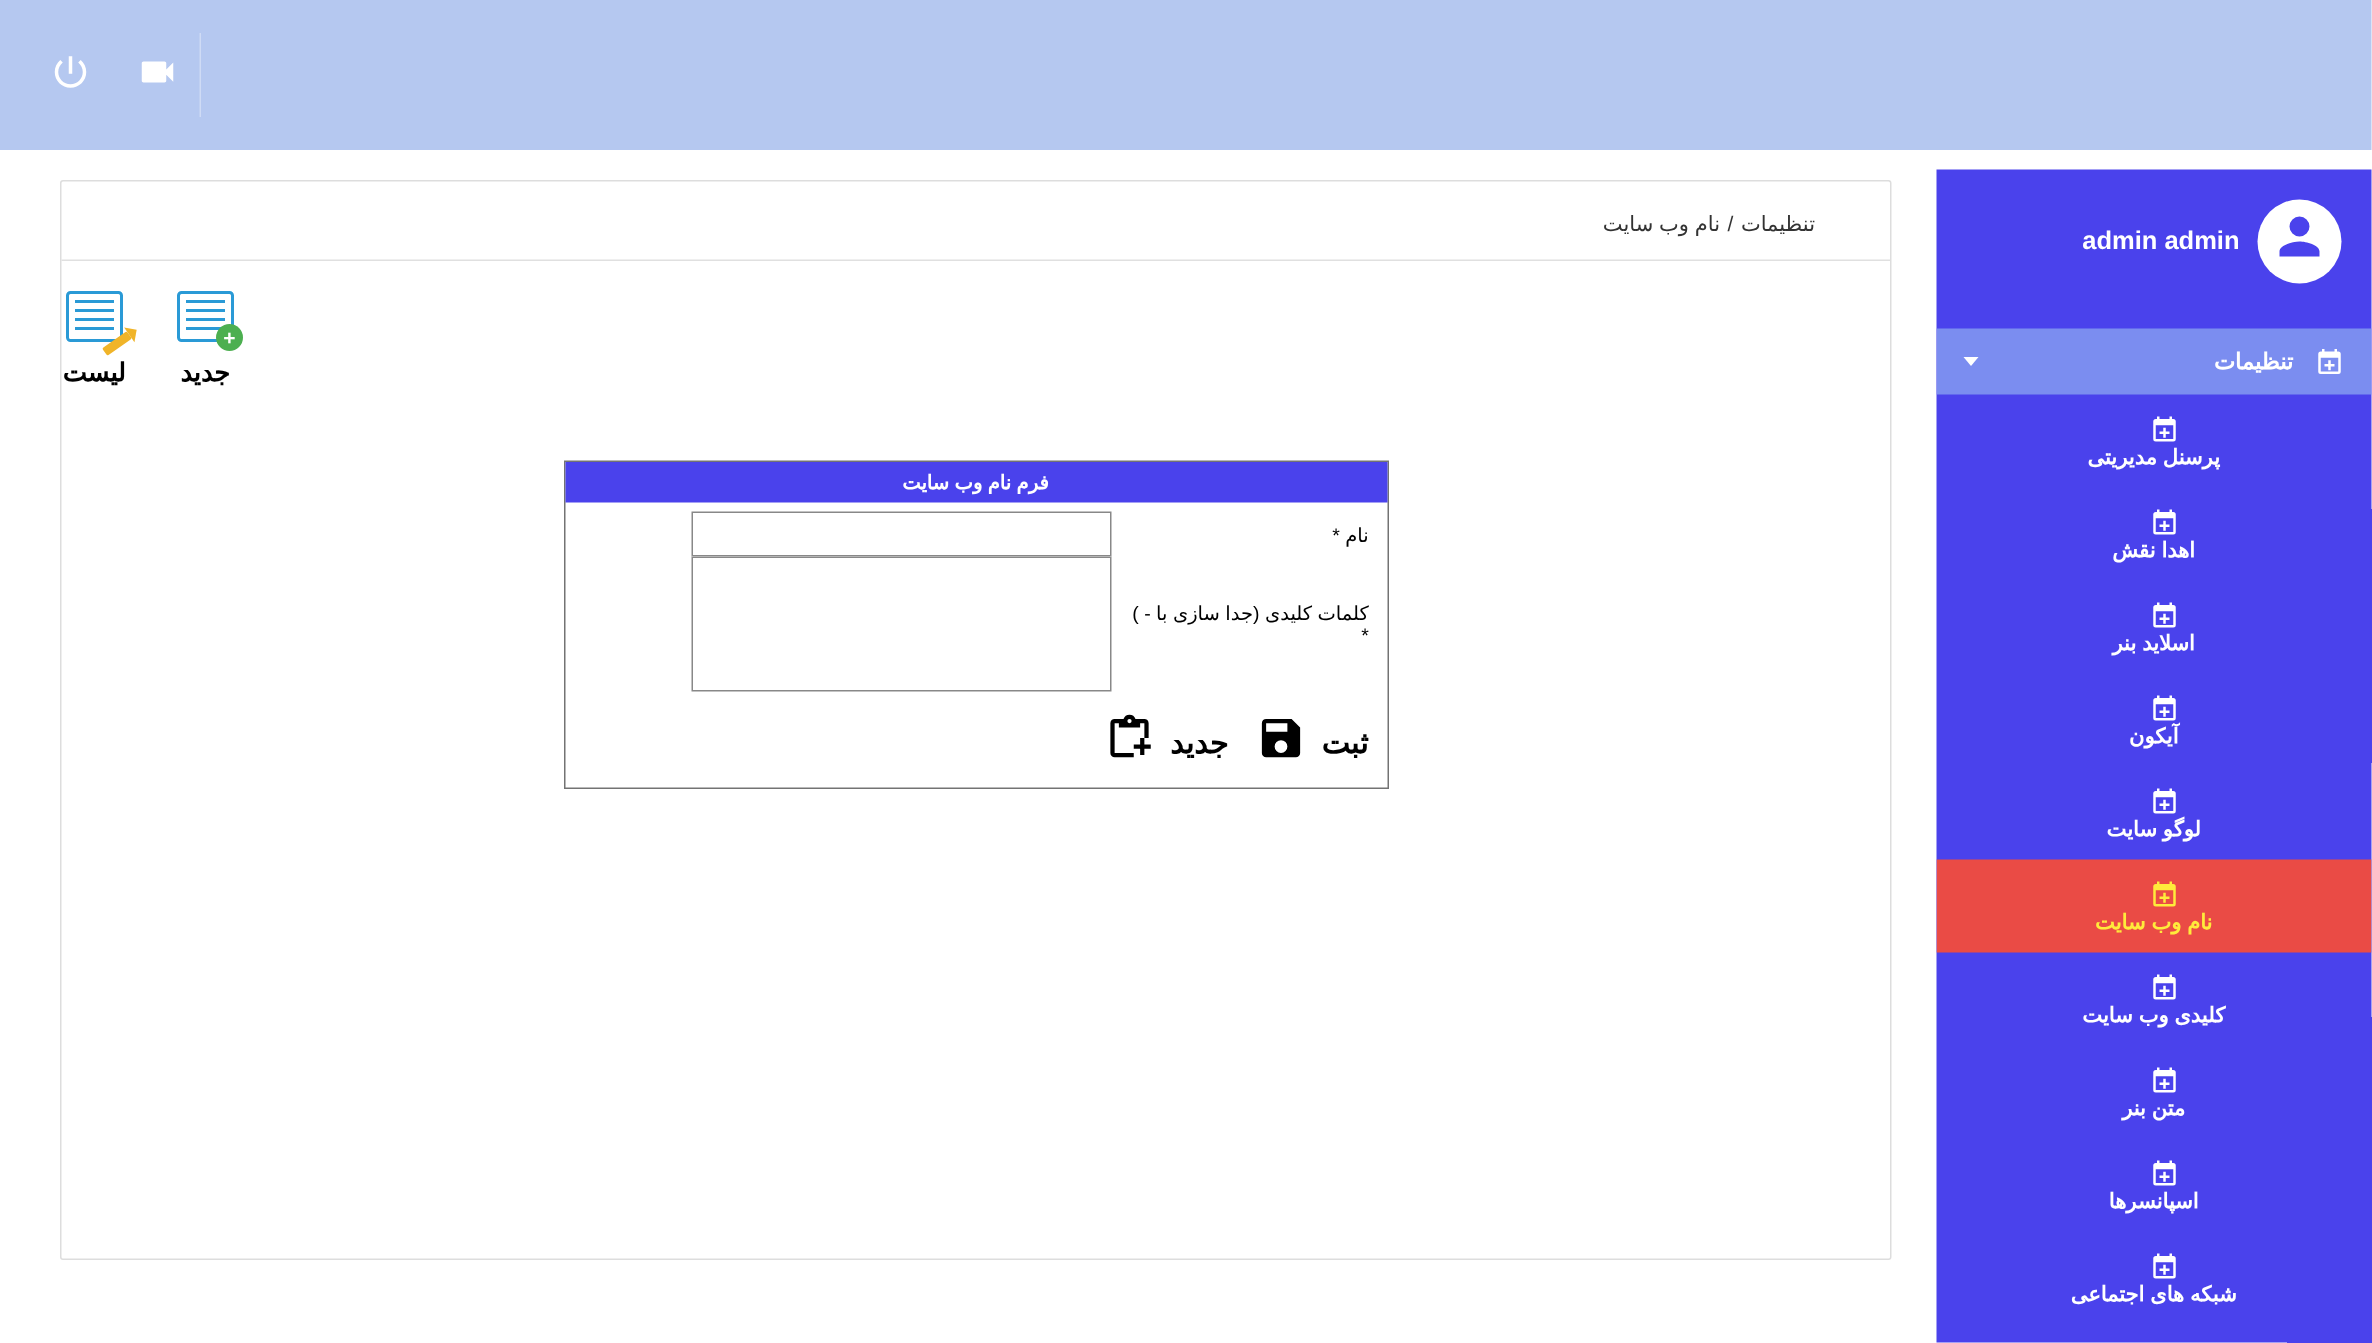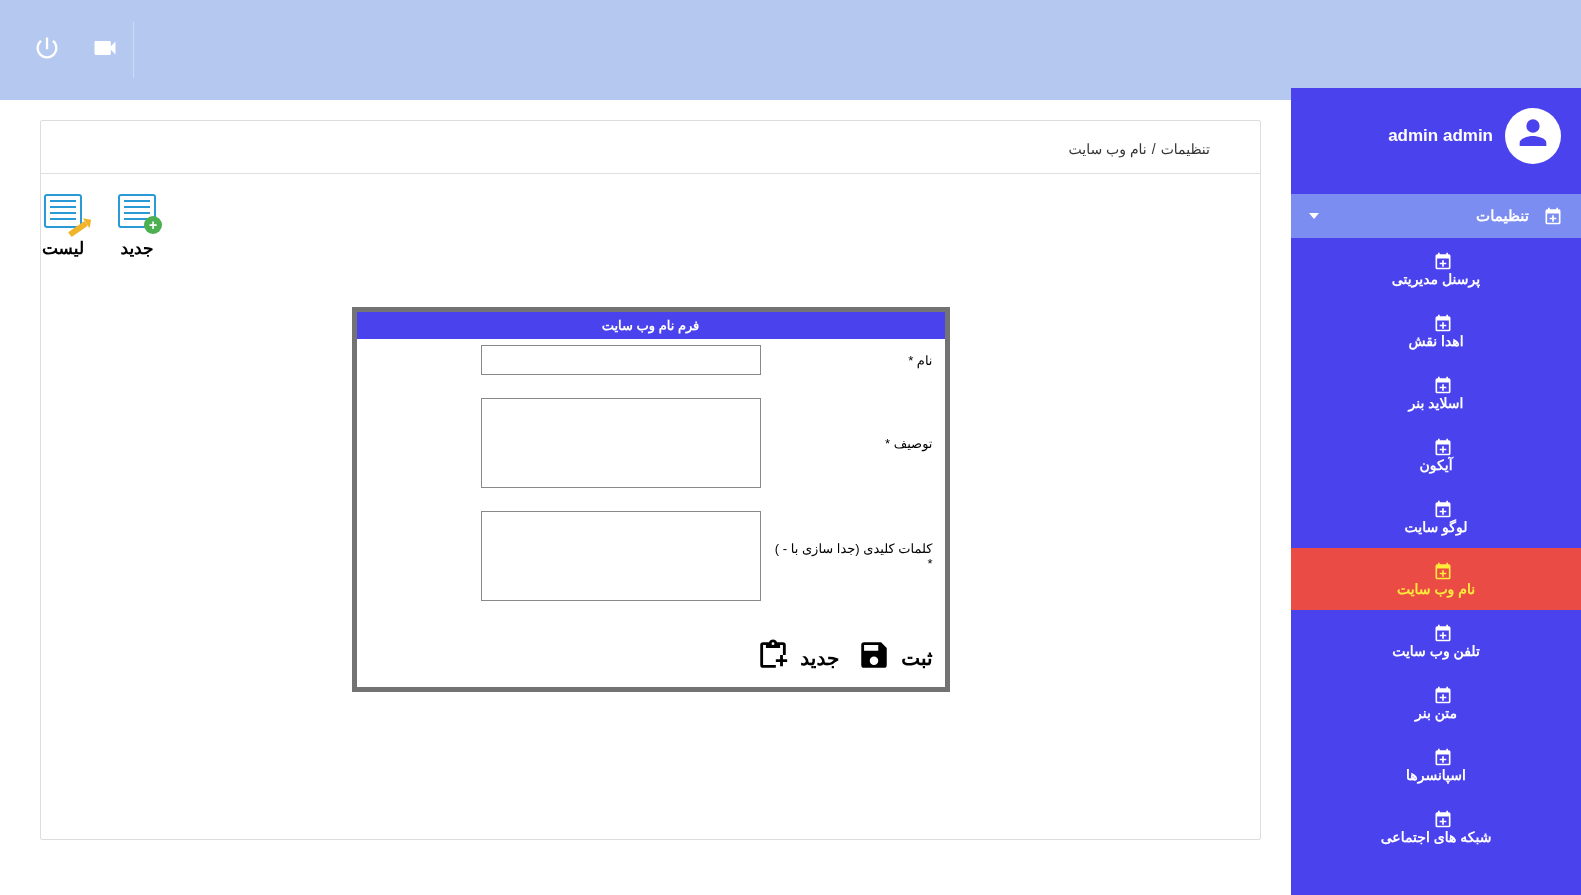--- a/index.html
+++ b/index.html
@@ -36,21 +36,21 @@
   justify-content: center;
   cursor: pointer;
   border-right: 1px solid rgba(255,255,255,0.35);
 }
 .topbar-icon:last-child { border-right: none; }
 .topbar-icon svg { width: 28px; height: 28px; fill: #fff; }
 
 
 .sidebar {
   position: absolute;
-  top: 88px;
+  top: 113px;
   right: 0;
   width: 290px;
   bottom: 0;
   background: #4a42ec;
   color: #fff;
   overflow-y: auto;
 }
 .sidebar-user {
   display: flex;
   align-items: center;
@@ -174,34 +174,34 @@
 }
 .icon-new .circle {
   position:absolute; right:-8px; bottom:-8px; width:18px;height:18px;border-radius:50%; background:#4caf50; display:flex;align-items:center;justify-content:center; color:#fff; font-weight:bold; font-size:14px;
 }
 
 
 .form-wrap {
   display:flex; justify-content:center; padding: 30px 0;
 }
 .form-card {
-  width: 598px;
-  border: 5px solid #737373;
+  width: 550px;
+  border: 1px solid #737373;
 }
 .form-title {
   background:#4a42ec;
   color:#fff;
   font-size:13px;
   font-weight:bold;
   text-align:center;
   padding: 6px;
 }
 .form-body { padding: 6px 12px 10px 12px; }
 .form-row {
-  display:flex; align-items:center; margin-bottom:23px; gap:12px;
+  display:flex; align-items:center; margin-bottom:0; gap:12px;
 }
 .form-row label { width: 160px; font-size:13px; text-align:right; }
 .form-row input[type=text] {
   width: 280px; height:30px; border:1px solid #888; padding:0 6px; font-family:inherit;
 }
 .form-row textarea {
   width: 280px; height:90px; border:1px solid #888; padding:6px; font-family:inherit; resize:none;
 }
 .form-actions {
   display:flex; gap:18px; padding:4px 12px 10px 12px;
@@ -301,21 +301,21 @@
         </svg>
       </span>
     <span>نام وب سایت</span>
   </div>
   <div class="nav-item">
     <span class="menu-icon">
         <svg viewBox="0 0 24 24">
           <path d="M19 4h-1V2h-2v2H8V2H6v2H5a2 2 0 0 0-2 2v14a2 2 0 0 0 2 2h14a2 2 0 0 0 2-2V6a2 2 0 0 0-2-2zm0 16H5V9h14v11zM11 11h2v3h3v2h-3v3h-2v-3H8v-2h3v-3z"></path>
         </svg>
       </span>
-    <span>تلفن وب سایت</span>
+    <span>کلیدی وب سایت</span>
   </div>
   <div class="nav-item">
     <span class="menu-icon">
         <svg viewBox="0 0 24 24">
           <path d="M19 4h-1V2h-2v2H8V2H6v2H5a2 2 0 0 0-2 2v14a2 2 0 0 0 2 2h14a2 2 0 0 0 2-2V6a2 2 0 0 0-2-2zm0 16H5V9h14v11zM11 11h2v3h3v2h-3v3h-2v-3H8v-2h3v-3z"></path>
         </svg>
       </span>
     <span>متن بنر</span>
   </div>
   <div class="nav-item">
@@ -363,24 +363,20 @@
       </div>
     </div>
 
     <div class="form-wrap">
       <div class="form-card">
         <div class="form-title">فرم نام وب سایت</div>
         <div class="form-body">
           <div class="form-row">
             <label>نام *</label>
             <input type="text" value="" style="">
-          </div>
-          <div class="form-row">
-            <label>توصیف *</label>
-            <textarea style=""></textarea>
           </div>
           <div class="form-row">
             <label>کلمات کلیدی (جدا سازی با - ) *</label>
             <textarea style=""></textarea>
           </div>
         </div>
         <div class="form-actions">
           <div class="action">
             <span>ثبت</span>
             <span>

